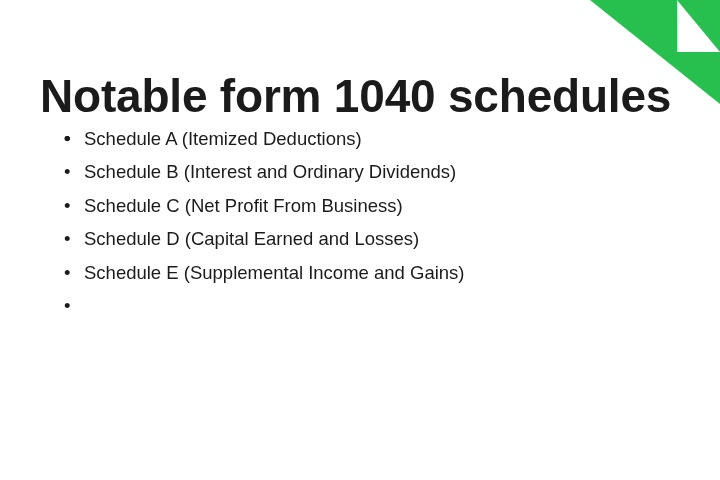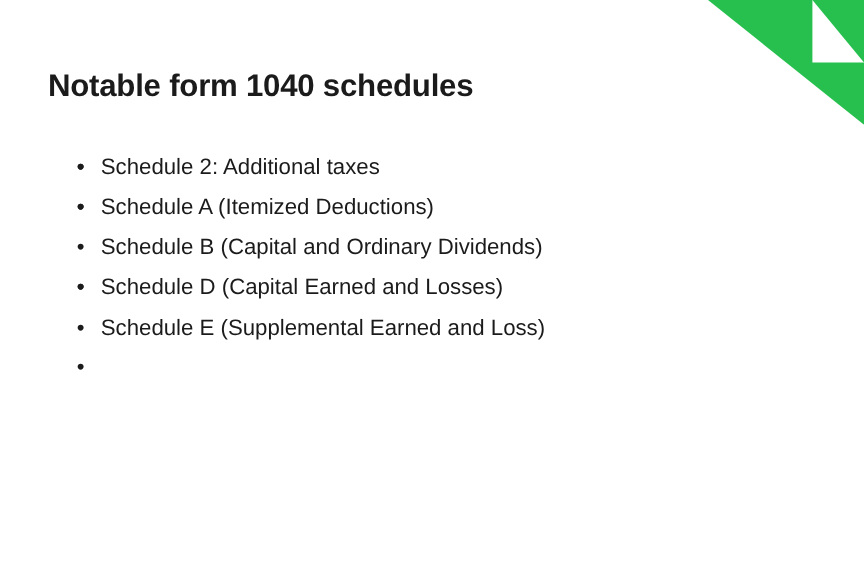--- a/index.html
+++ b/index.html
@@ -26,21 +26,21 @@
     top: 0;
     right: 0;
     width: 130px;
     height: 104px;
     pointer-events: none;
   }
   .slide-title {
     position: absolute;
     left: 40px;
     top: 40px;
-    font-size: 26px;
+    font-size: 46px;
     font-weight: bold;
     color: #1b1b1b;
     letter-spacing: -0.2px;
     line-height: 1.1;
     white-space: nowrap;
   }
   .bullet-list {
     position: absolute;
     left: 60px;
     top: 122px;
@@ -78,42 +78,42 @@
   </svg>
 
   <h1 class="slide-title">Notable form 1040 schedules</h1>
 
   <ul class="bullet-list">
     <li class="bullet-item">
       <span class="bullet-dot">•</span>
     </li>
     <li class="bullet-item">
       <span class="bullet-dot">•</span>
-      <span>Schedule 2: Additional taxes</span>
     </li>
     <li class="bullet-item">
       <span class="bullet-dot">•</span>
     </li>
     <li class="bullet-item">
       <span class="bullet-dot">•</span>
       <span>Schedule A (Itemized Deductions)</span>
     </li>
     <li class="bullet-item">
       <span class="bullet-dot">•</span>
-      <span>Schedule B (Capital and Ordinary Dividends)</span>
+      <span>Schedule B (Interest and Ordinary Dividends)</span>
     </li>
     <li class="bullet-item">
       <span class="bullet-dot">•</span>
+      <span>Schedule C (Net Profit From Business)</span>
     </li>
     <li class="bullet-item">
       <span class="bullet-dot">•</span>
       <span>Schedule D (Capital Earned and Losses)</span>
     </li>
     <li class="bullet-item">
       <span class="bullet-dot">•</span>
-      <span>Schedule E (Supplemental Earned and Loss)</span>
+      <span>Schedule E (Supplemental Income and Gains)</span>
     </li>
     <li class="bullet-item">
       <span class="bullet-dot">•</span>
     </li>
   </ul>
 
 </div>
 
 </body></html>

